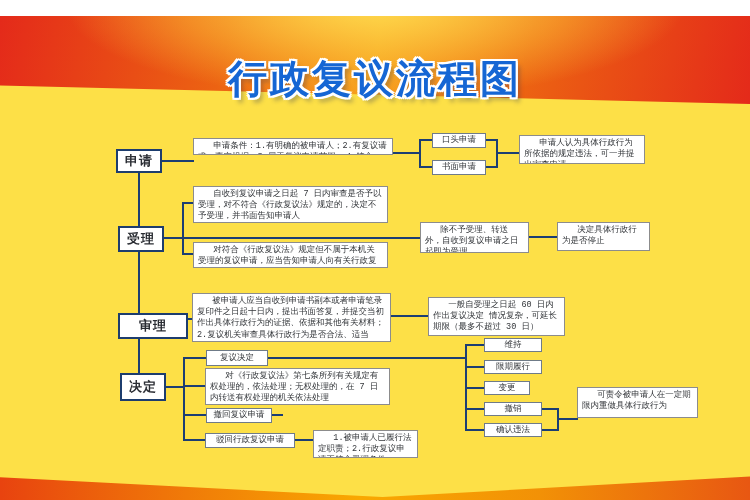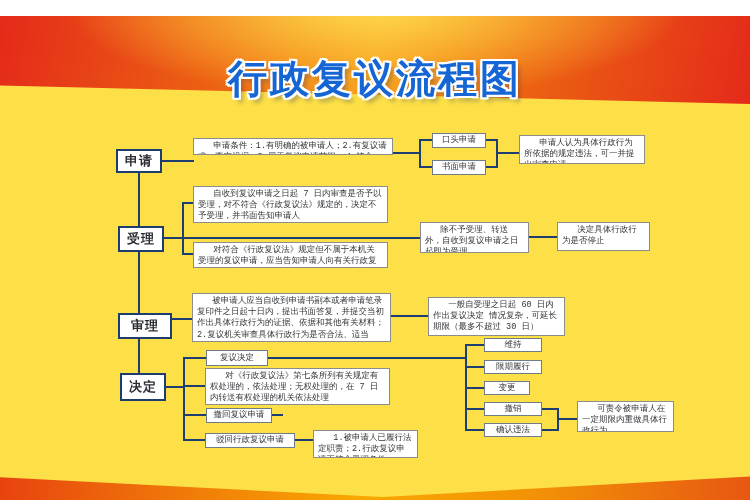--- a/index.html
+++ b/index.html
@@ -98,21 +98,21 @@
     <path d="M466,393 H484"></path>
     <path d="M466,414 H484"></path>
     <path d="M542,393 H558"></path>
     <path d="M542,414 H558"></path>
     <path d="M558,393 V414"></path>
     <path d="M558,403 H577"></path>
   </svg>
 
   <div class="box stage" style="left:116px;top:133px;width:46px;height:24px">申请</div>
   <div class="box stage" style="left:118px;top:210px;width:46px;height:26px">受理</div>
-  <div class="box stage" style="left:118px;top:297px;width:54px;height:26px">审理</div>
+  <div class="box stage" style="left:118px;top:297px;width:70px;height:26px">审理</div>
   <div class="box stage" style="left:120px;top:357px;width:46px;height:28px">决定</div>
 
   <div class="box para" style="left:193px;top:122px;width:200px;height:17px">申请条件：1.有明确的被申请人；2.有复议请求、事实根据；3.属于复议申请范围 ;4.符合 60 日复议申请期限</div>
   <div class="box lbl" style="left:432px;top:117px;width:54px;height:15px">口头申请</div>
   <div class="box lbl" style="left:432px;top:144px;width:54px;height:15px">书面申请</div>
   <div class="box para" style="left:519px;top:119px;width:126px;height:29px">申请人认为具体行政行为所依据的规定违法，可一并提出审查申请</div>
 
   <div class="box para" style="left:193px;top:170px;width:195px;height:37px">自收到复议申请之日起 7 日内审查是否予以受理，对不符合《行政复议法》规定的，决定不予受理，并书面告知申请人</div>
   <div class="box para" style="left:193px;top:226px;width:195px;height:26px">对符合《行政复议法》规定但不属于本机关受理的复议申请，应当告知申请人向有关行政复议机关提出</div>
   <div class="box para" style="left:557px;top:206px;width:93px;height:29px">决定具体行政行为是否停止</div>
@@ -125,15 +125,15 @@
   <div class="box para" style="left:205px;top:352px;width:185px;height:37px">对《行政复议法》第七条所列有关规定有权处理的，依法处理；无权处理的，在 7 日内转送有权处理的机关依法处理</div>
   <div class="box lbl" style="left:206px;top:392px;width:66px;height:15px">撤回复议申请</div>
   <div class="box lbl" style="left:205px;top:417px;width:90px;height:15px">驳回行政复议申请</div>
   <div class="box para" style="left:313px;top:414px;width:105px;height:28px">1.被申请人已履行法定职责；2.行政复议申请不符合受理条件</div>
 
   <div class="box lbl" style="left:484px;top:322px;width:58px;height:14px">维持</div>
   <div class="box lbl" style="left:484px;top:344px;width:58px;height:14px">限期履行</div>
   <div class="box lbl" style="left:484px;top:365px;width:46px;height:14px">变更</div>
   <div class="box lbl" style="left:484px;top:386px;width:58px;height:14px">撤销</div>
   <div class="box lbl" style="left:484px;top:407px;width:58px;height:14px">确认违法</div>
-  <div class="box para" style="left:577px;top:385px;width:97px;height:31px">可责令被申请人在一定期限内重做具体行政行为</div>
+  <div class="box para" style="left:577px;top:371px;width:121px;height:31px">可责令被申请人在一定期限内重做具体行政行为</div>
 
 </div>
 
 </body></html>

